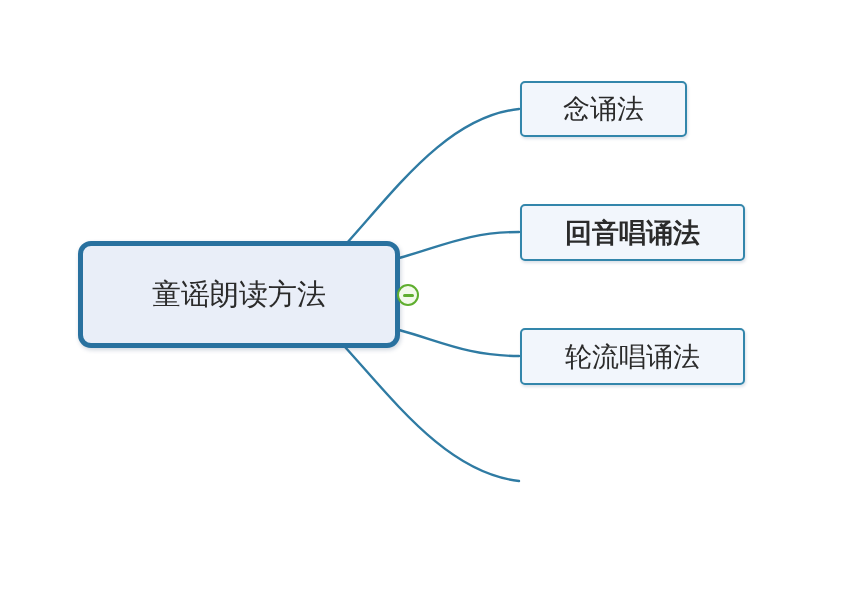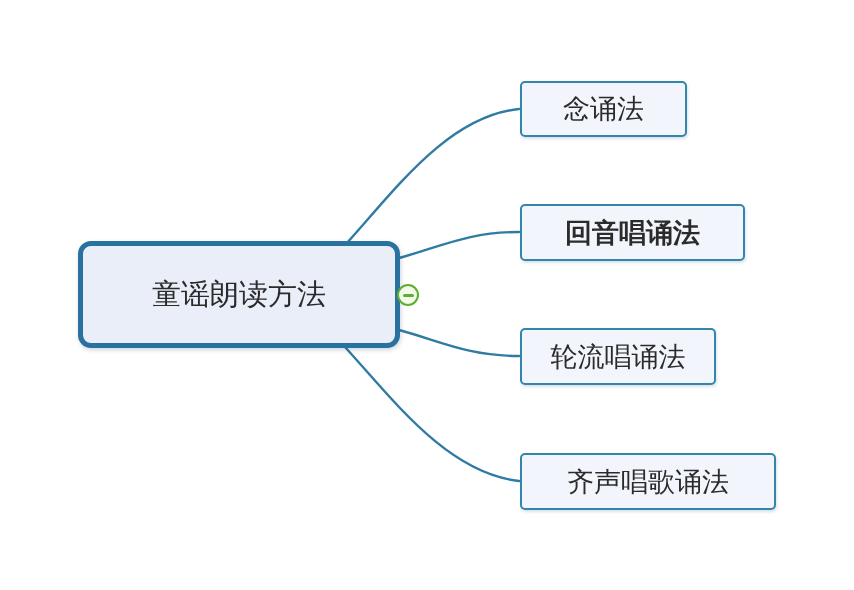--- a/index.html
+++ b/index.html
@@ -59,21 +59,21 @@
   }
   .child-node{
     background:var(--child-fill);
     border:2px solid var(--child-border);
     border-radius:5px;
     font-size:27px;
     box-shadow:1px 2px 3px rgba(40,70,110,.16);
   }
   .child-1{left:520px;top:81px;width:167px;height:56px;}
   .child-2{left:520px;top:204px;width:225px;height:57px;font-weight:bold;}
-  .child-3{left:520px;top:328px;width:196px;height:57px;}
+  .child-3{left:520px;top:328px;width:225px;height:57px;}
   .child-4{left:520px;top:453px;width:256px;height:57px;}
   .collapse-icon{
     position:absolute;
     left:397px;top:284px;
     box-sizing:border-box;
     width:22px;height:22px;
     border:2.5px solid var(--collapse-green);
     border-radius:50%;
     background:var(--collapse-fill);
     display:flex;
@@ -110,21 +110,18 @@
   </div>
 
   <div class="node child-node child-2">
     <span class="node-label">回音唱诵法</span>
   </div>
 
   <div class="node child-node child-3">
     <span class="node-label">轮流唱诵法</span>
   </div>
 
-  <div class="node child-node child-4">
-    <span class="node-label">齐声唱歌诵法</span>
-  </div>
 
   <div class="collapse-icon">
     <span class="minus-glyph"></span>
   </div>
 
 </div>
 
 </body></html>

